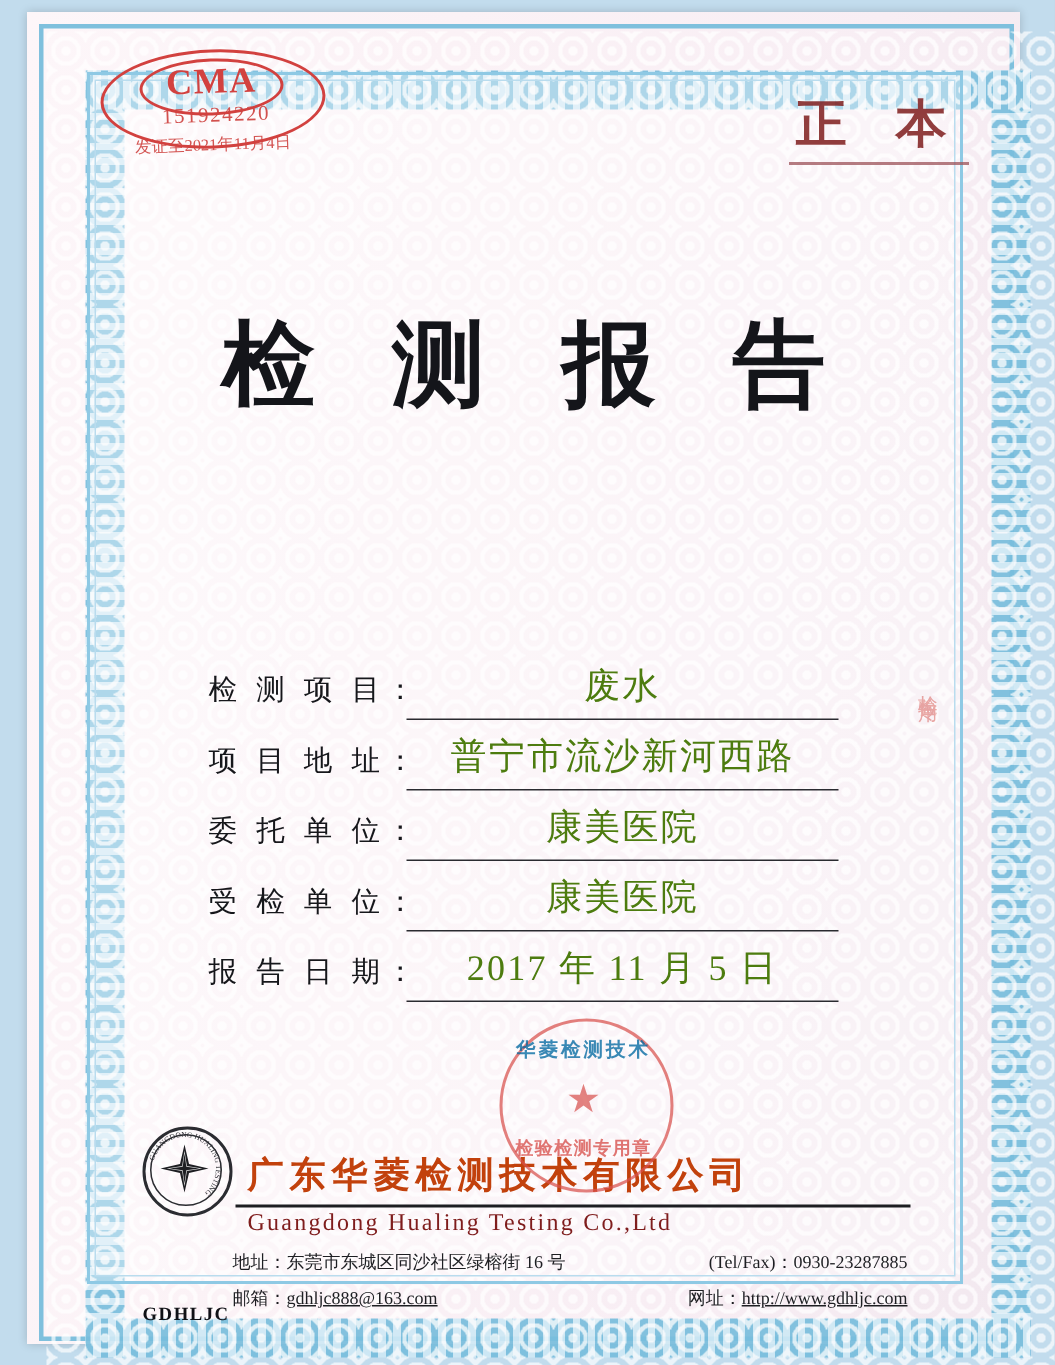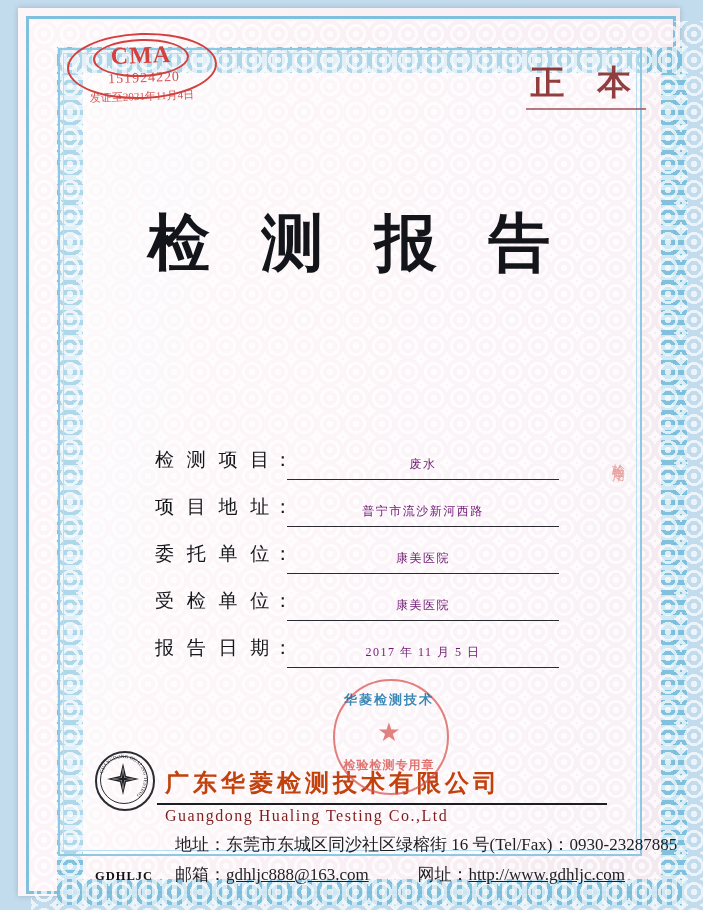--- a/index.html
+++ b/index.html
@@ -202,32 +202,31 @@
     align-items: flex-end;
     height: 47px;
   }
   .field-label {
     width: 132px;
     font-size: 19px;
     letter-spacing: 4px;
     color: #16171b;
     padding-bottom: 7px;
     white-space: nowrap;
-    margin-left: 16px;
   }
   .field-value-wrap {
     flex: 1;
     border-bottom: 1.3px solid #2a2b30;
     text-align: center;
     padding-bottom: 6px;
   }
   .field-value {
-    font-size: 12px;
+    font-size: 24px;
     letter-spacing: 1.5px;
-    color: #701a75;
+    color: #4d7c0f;
   }
 
   
   #footer {
     position: absolute;
     left: 32px;
     bottom: 44px;
     width: 512px;
   }
   #footer-top {
@@ -299,24 +298,24 @@
     top: 56px;
     width: 440px;
     text-align: left;
     font-size: 16px;
     letter-spacing: 1.5px;
     color: #7f1d1d;
     font-family: "Liberation Serif", serif;
   }
   #footer-grid {
     position: absolute;
-    left: 80px;
+    left: 60px;
     top: 82px;
     width: 450px;
-    font-size: 17px;
+    font-size: 12px;
     color: #1d1e22;
   }
   .footer-line {
     display: flex;
     justify-content: space-between;
     margin-bottom: 7px;
   }
   .footer-left { white-space: nowrap; }
   .footer-right { white-space: nowrap; }
   .footer-link {

